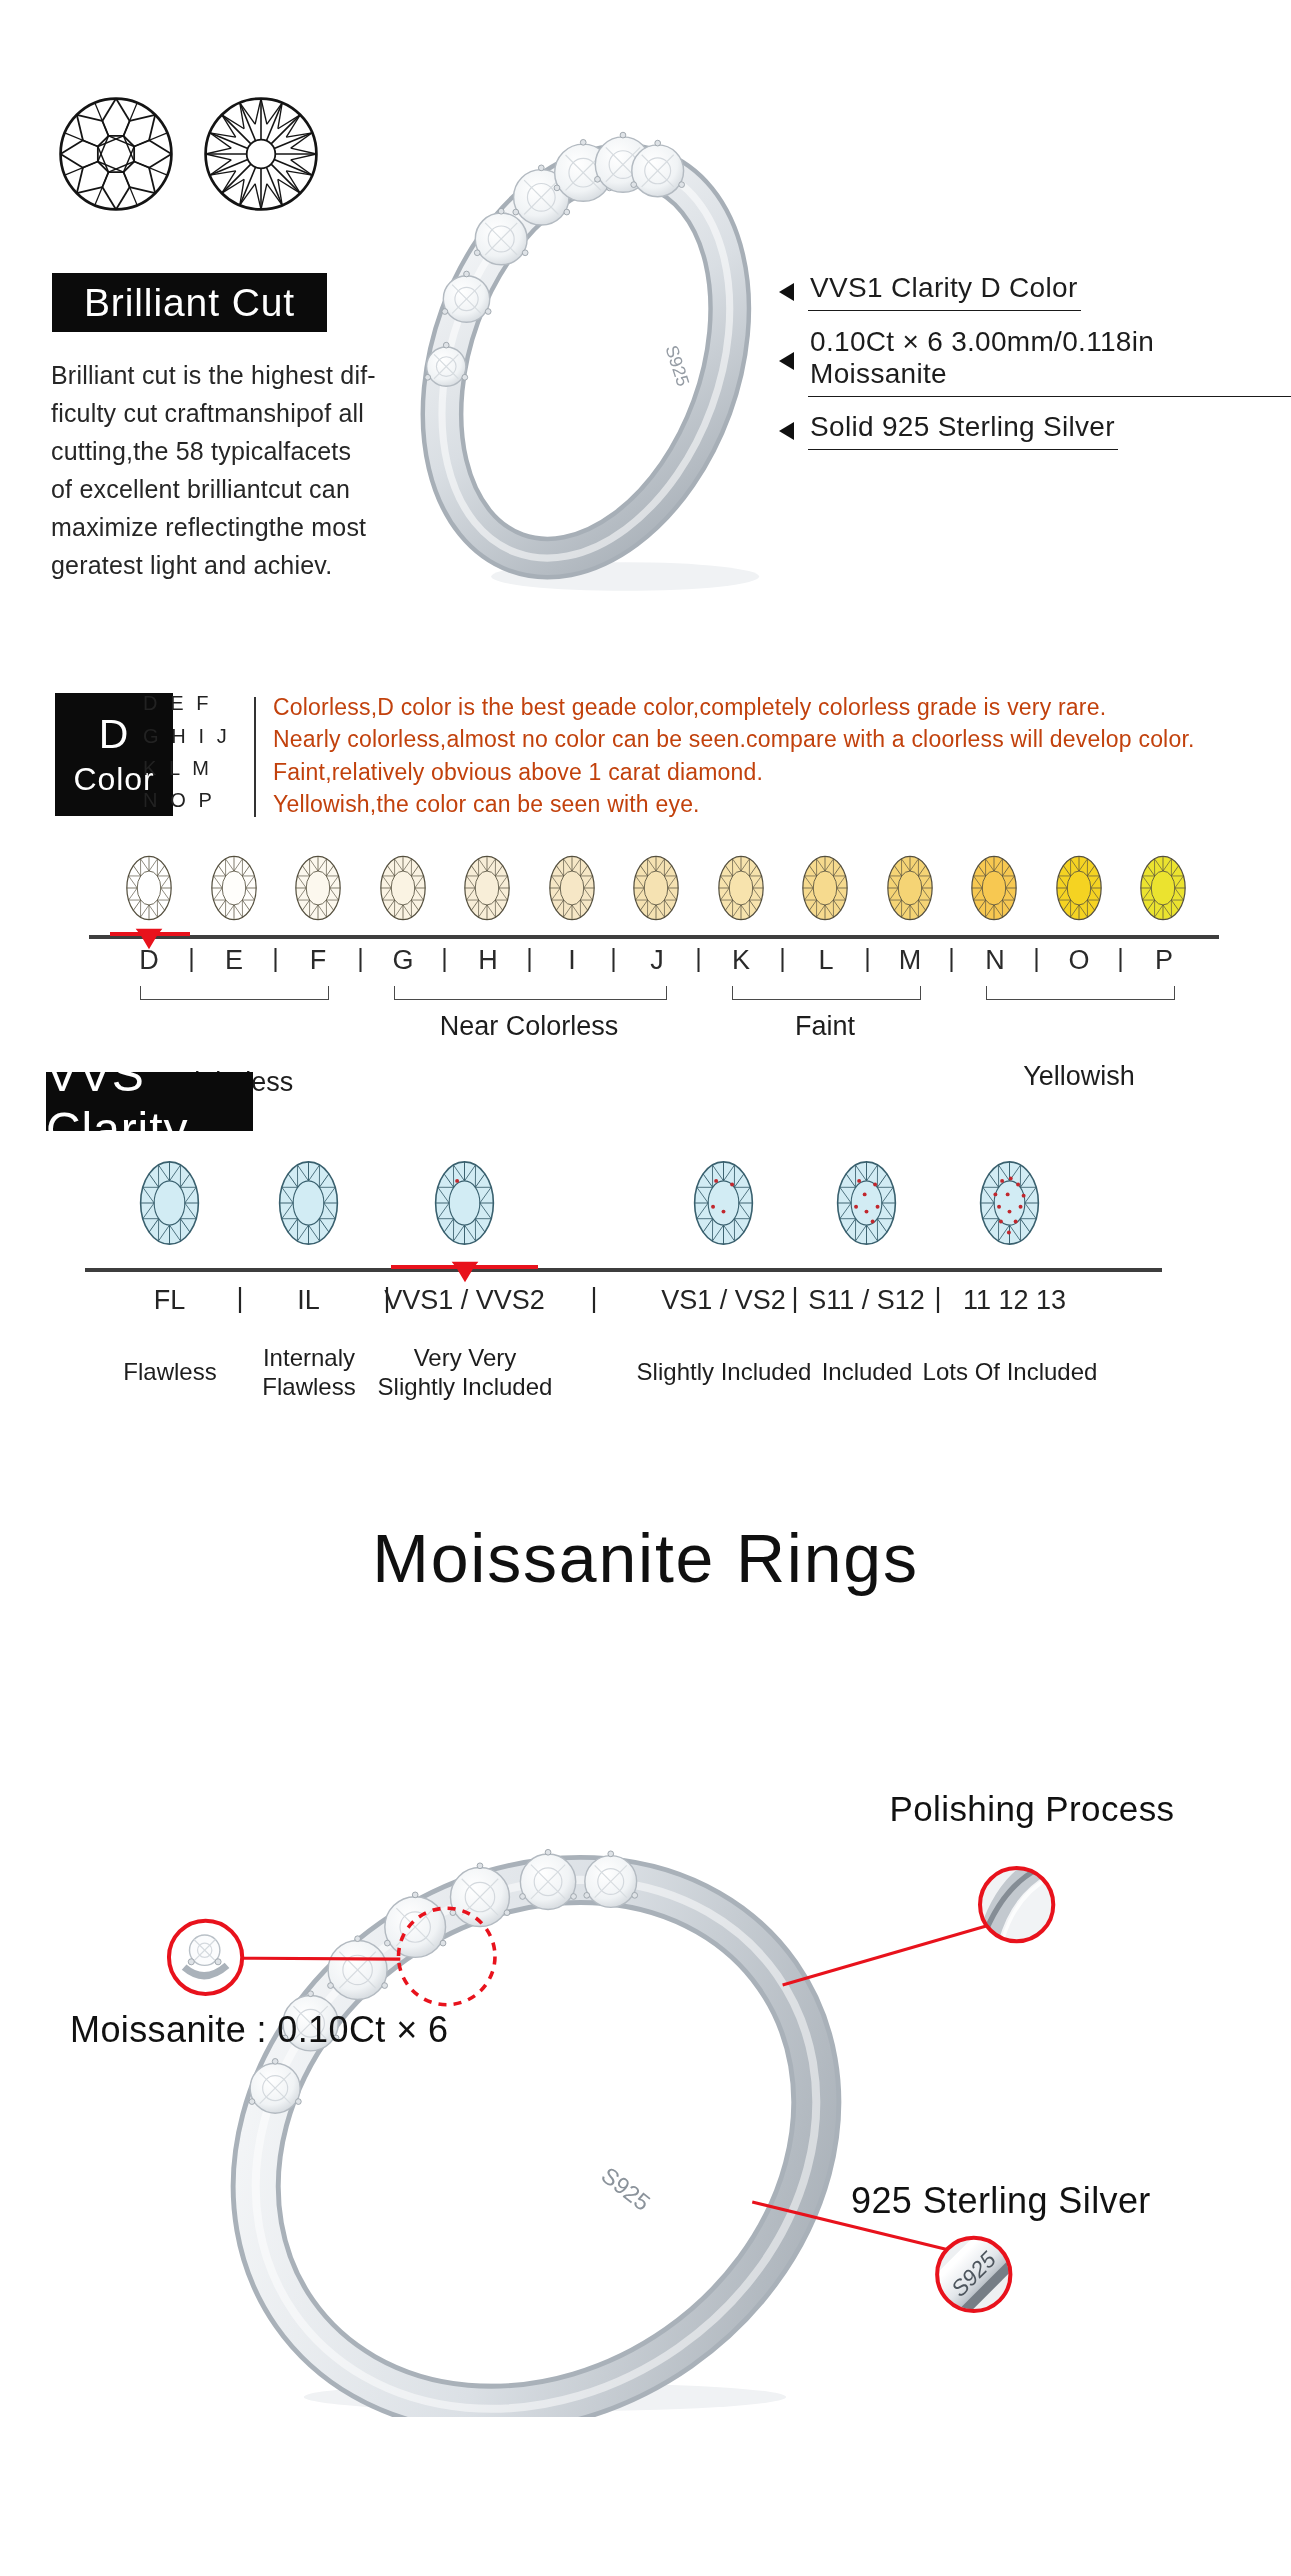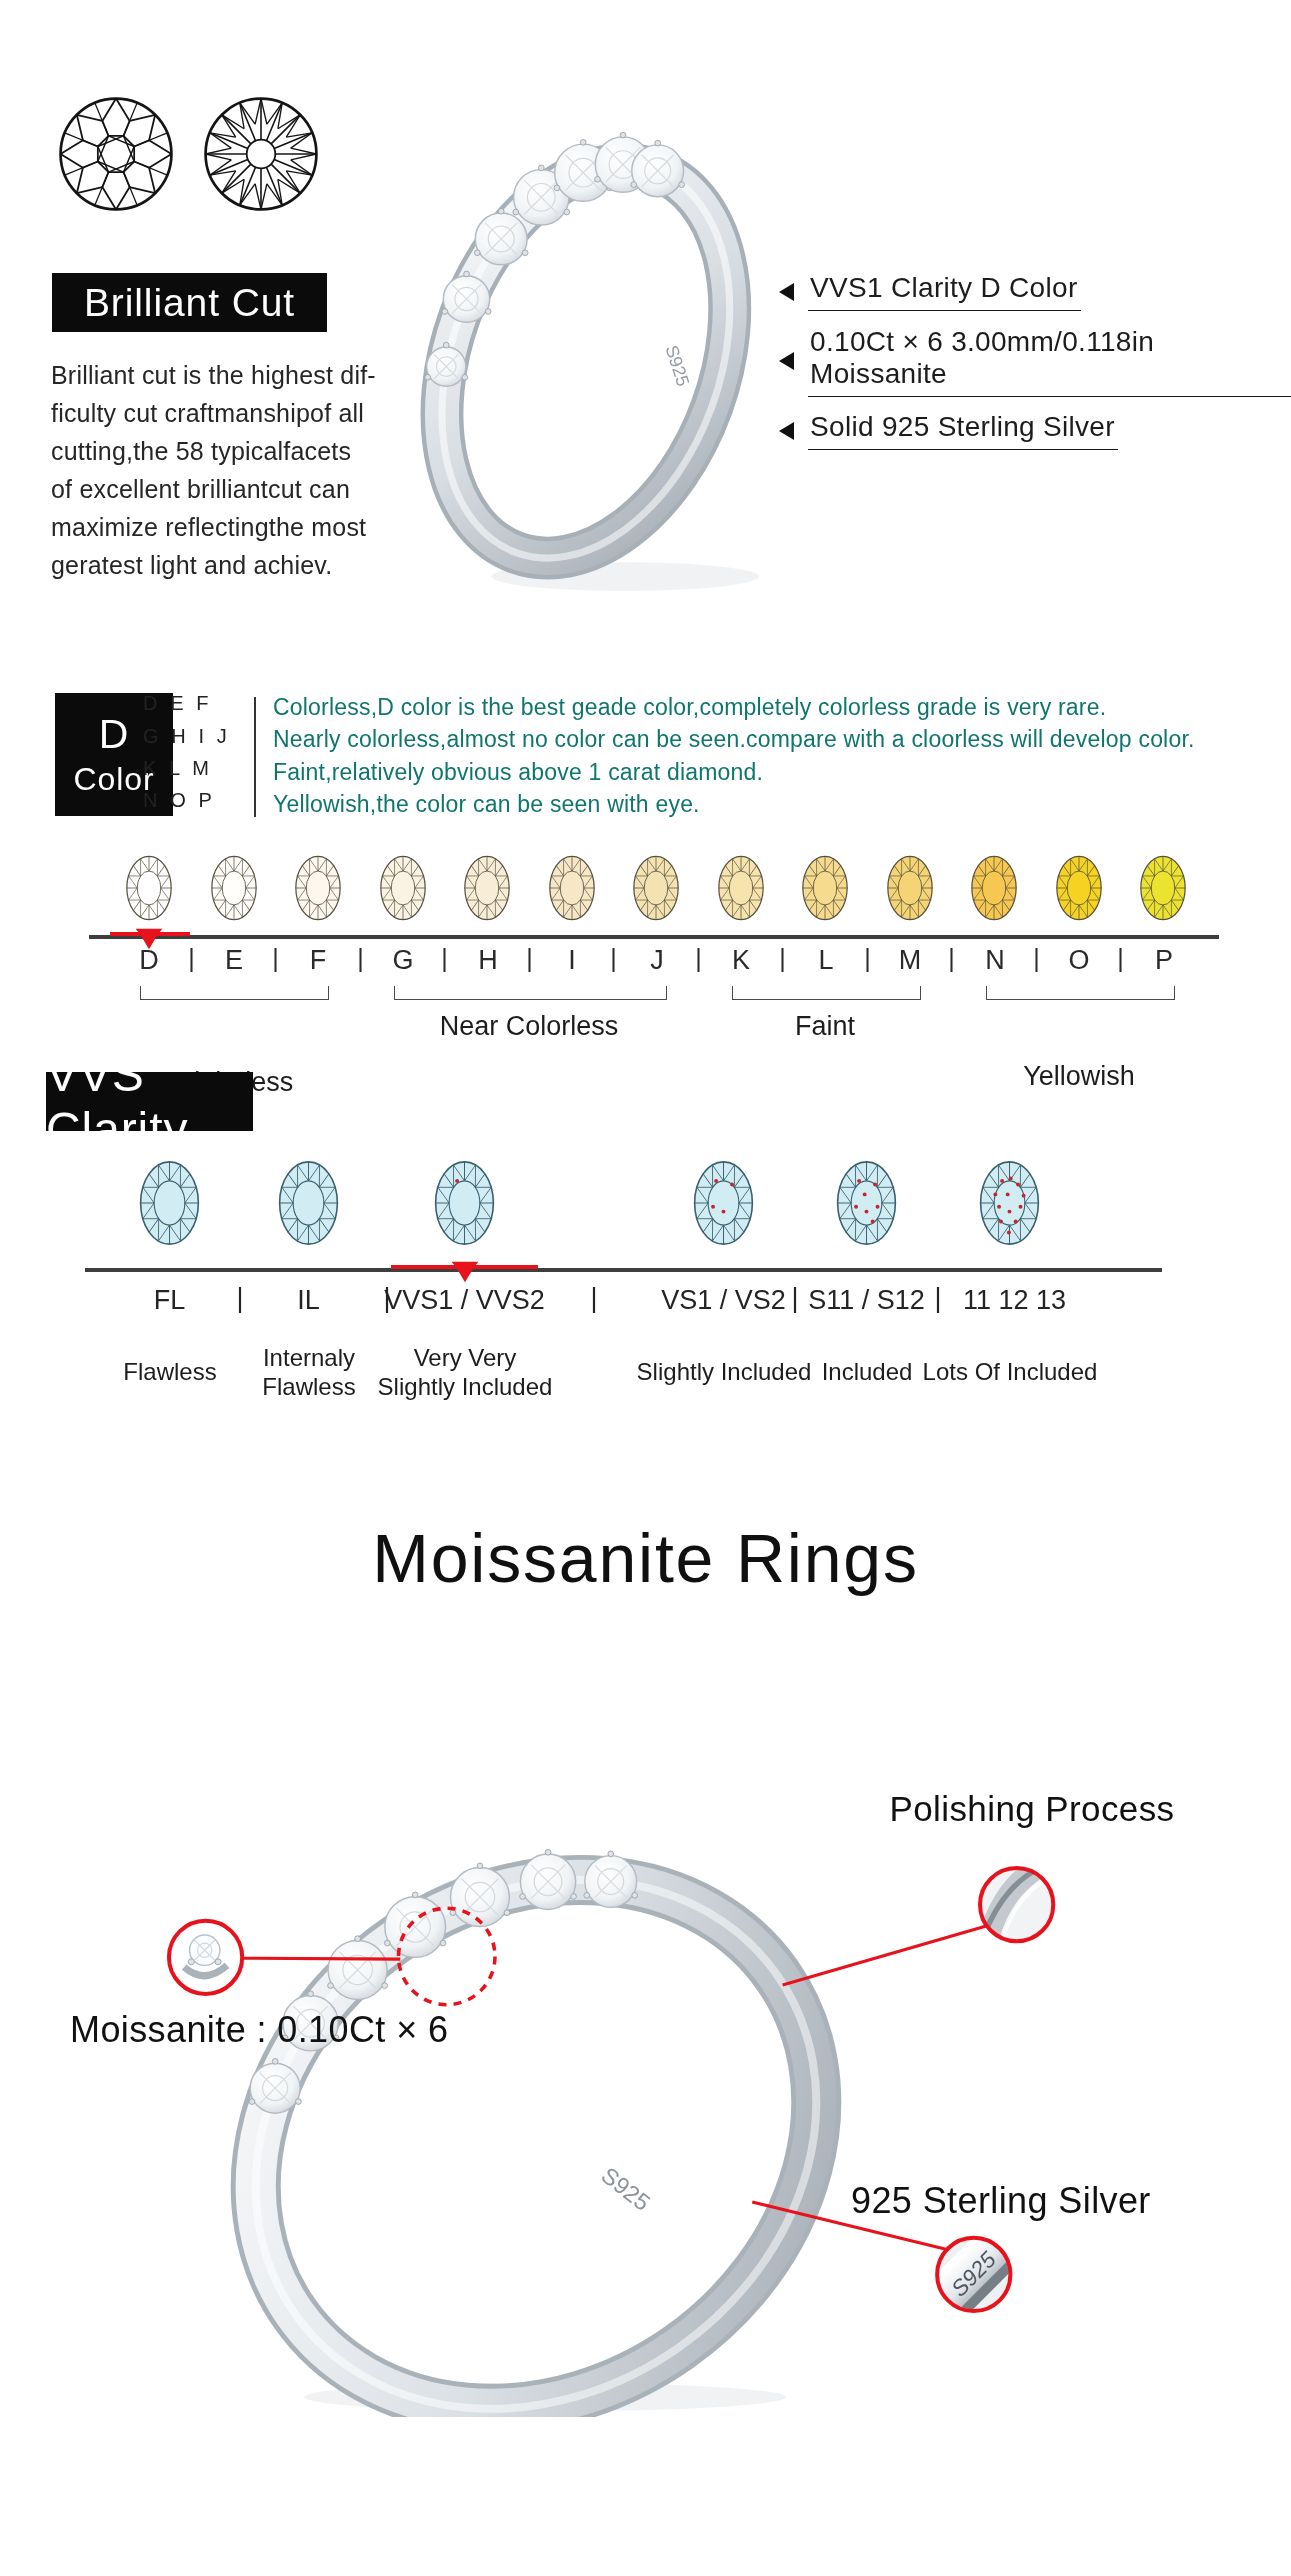--- a/index.html
+++ b/index.html
@@ -7,21 +7,21 @@
           font-family:"Liberation Sans",sans-serif;color:#1c1c1c;}
   .abs{position:absolute;}
   .blackbox{background:#0b0b0b;color:#ffffff;display:flex;align-items:center;justify-content:center;
             letter-spacing:0.9px;}
   .para{font-size:25px;line-height:38px;white-space:pre-line;color:#262626;letter-spacing:0.2px;}
   .bullet-row{display:flex;align-items:center;gap:14.3px;}
   .tri-shape{width:0;height:0;border-top:9px solid transparent;border-bottom:9px solid transparent;
        border-right:15px solid #101010;}
   .bullet-text{font-size:28px;border-bottom:1.8px solid #1a1a1a;padding:0 3.6px 6.3px 1.8px;letter-spacing:0.3px;}
   .dc-grades{font-size:20px;letter-spacing:3.6px;text-align:left;color:#222;}
-  .dc-desc{font-size:23px;color:#0f766e;letter-spacing:0.2px;}
+  .dc-desc{font-size:23px;color:#c2410c;letter-spacing:0.2px;}
   .scale-letter{font-size:27px;text-align:center;color:#2a2a2a;}
   .scale-div{font-size:25px;color:#2a2a2a;text-align:center;}
   .bracket{border-left:1.8px solid #4a4a4a;border-right:1.8px solid #4a4a4a;border-bottom:1.8px solid #4a4a4a;height:12.5px;}
   .group-label{font-size:27px;text-align:center;color:#1d1d1d;}
   .cl-grade{font-size:27px;text-align:center;color:#242424;}
   .cl-desc{font-size:24px;line-height:29.5px;text-align:center;color:#1d1d1d;white-space:pre-line;
            display:flex;align-items:center;justify-content:center;}
   .big-title{font-size:68px;letter-spacing:1.8px;text-align:center;color:#101010;}
   .anno-label{font-size:35px;color:#111;letter-spacing:0.4px;}
   svg{display:block;}

